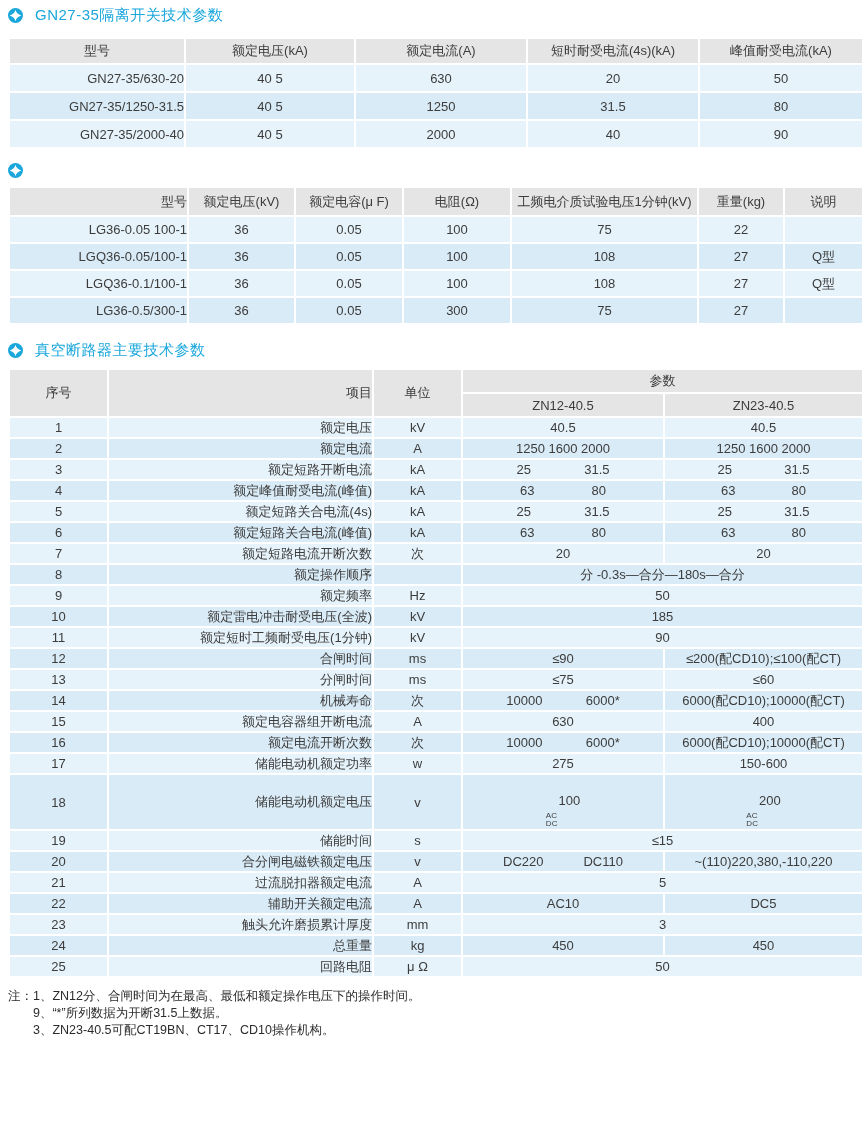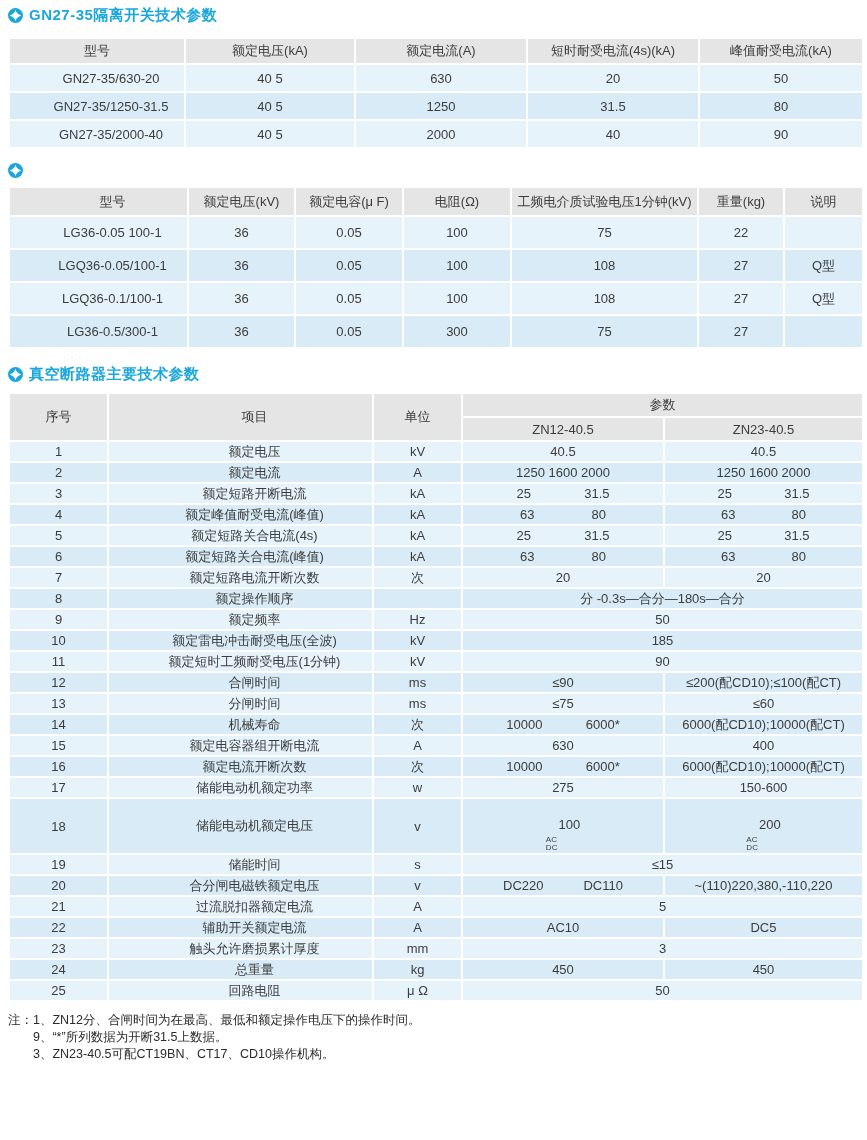--- a/index.html
+++ b/index.html
@@ -5,45 +5,45 @@
   * { margin: 0; padding: 0; box-sizing: border-box; }
   html, body { background: #ffffff; }
   body {
     width: 867px; height: 1140px;
     font-family: "Liberation Sans", "DejaVu Sans", sans-serif;
     color: #3c3c3c;
     padding: 6px 5px 0 8px;
     overflow: hidden;
   }
   .section-title {
-    display: flex; align-items: center; gap: 6px;
-    color: #1ba7dc; font-size: 15px; font-weight: 700;
+    display: flex; align-items: center; gap: 12px;
+    color: #1ba7dc; font-size: 15px; font-weight: 400;
     letter-spacing: 0.5px;
   }
   .section-title .ticon { width: 15px; height: 15px; flex: 0 0 auto; }
   table {
     width: 854px; border-collapse: collapse; table-layout: fixed;
     font-size: 13px; color: #3c3c3c;
   }
   th, td {
     border: 2px solid #ffffff;
     text-align: center; vertical-align: middle;
     font-weight: normal;
     overflow: hidden; white-space: nowrap;
   }
   th { background: #e5e5e5; }
   tbody tr:nth-child(odd) td { background: #e6f3fb; }
   tbody tr:nth-child(even) td { background: #d9ebf6; }
-  .left { text-align: center; padding-left: 28px; }
+  .left { text-align: right; padding-left: 28px; }
   #t1 { margin-top: 12px; }
   #t1 th { height: 26px; }
   #t1 td { height: 28px; }
   #t2 { margin-top: 8px; }
   #t2 th { height: 29px; }
-  #t2 td { height: 33px; }
+  #t2 td { height: 27px; }
   #t3 { margin-top: 8px; }
   #t3 th { height: 24px; }
   #t3 td { height: 21px; }
   .mt1 { margin-top: 14px; }
   .mt2 { margin-top: 16px; }
   .parts { display: flex; justify-content: space-evenly; width: 100%; }
   .stack {
     display: inline-block; white-space: pre;
     font-size: 8px; line-height: 8px; text-align: left;
     vertical-align: middle; margin-right: 1px; position: relative; top: -1px; margin-top: 38px;

